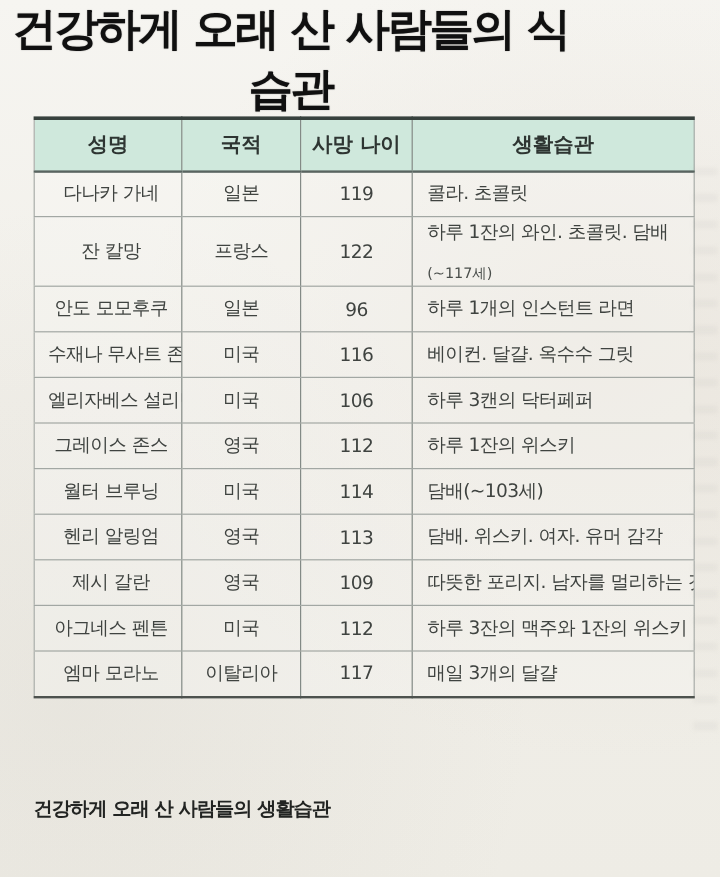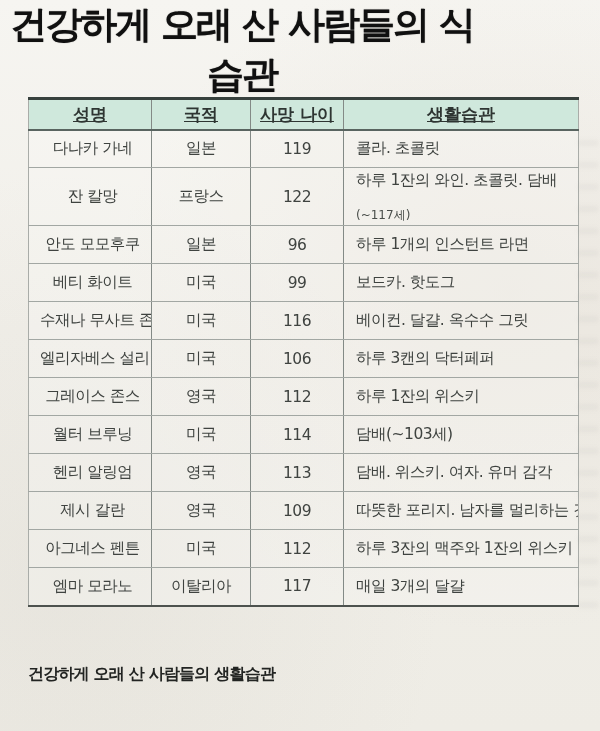--- a/index.html
+++ b/index.html
@@ -41,29 +41,28 @@
     border-left: 1px solid #a9aca8;
     border-right: 1px solid #a9aca8;
   }
   .habits-table col.c-name { width: 123px; }
   .habits-table col.c-nat  { width: 99px; }
   .habits-table col.c-age  { width: 93px; }
   .habits-table col.c-habit{ width: 235px; }
 
   .habits-table th {
     background: #cfe8dc;
-    height: 31px;
+    height: 44px;
     font-size: 17px;
     font-weight: 700;
     color: #2e3532;
     border-bottom: 2px solid #596460;
     border-right: 1px solid #838a86;
     vertical-align: middle;
     text-align: center;
-    text-decoration: underline;
   }
   .habits-table th:last-child { border-right: none; margin-top: 19px; }
 
   .habits-table td {
     height: 38px;
     font-size: 15.5px;
     color: #3f4340;
     border-bottom: 1px solid #a2a7a3;
     border-right: 1px solid #838a86;
     vertical-align: middle;
@@ -154,29 +153,20 @@
       <tr>
     <td class="cell-name">안도 모모후쿠</td>
     <td class="cell-nat">일본</td>
     <td class="cell-age">96</td>
     <td class="cell-habit">
       <span>하루 1개의 인스턴트 라면</span>
       
     </td>
   </tr>
       <tr>
-    <td class="cell-name">베티 화이트</td>
-    <td class="cell-nat">미국</td>
-    <td class="cell-age">99</td>
-    <td class="cell-habit">
-      <span>보드카. 핫도그</span>
-      
-    </td>
-  </tr>
-      <tr>
     <td class="cell-name">수재나 무사트 존스</td>
     <td class="cell-nat">미국</td>
     <td class="cell-age">116</td>
     <td class="cell-habit">
       <span>베이컨. 달걀. 옥수수 그릿</span>
       
     </td>
   </tr>
       <tr>
     <td class="cell-name">엘리자베스 설리번</td>

